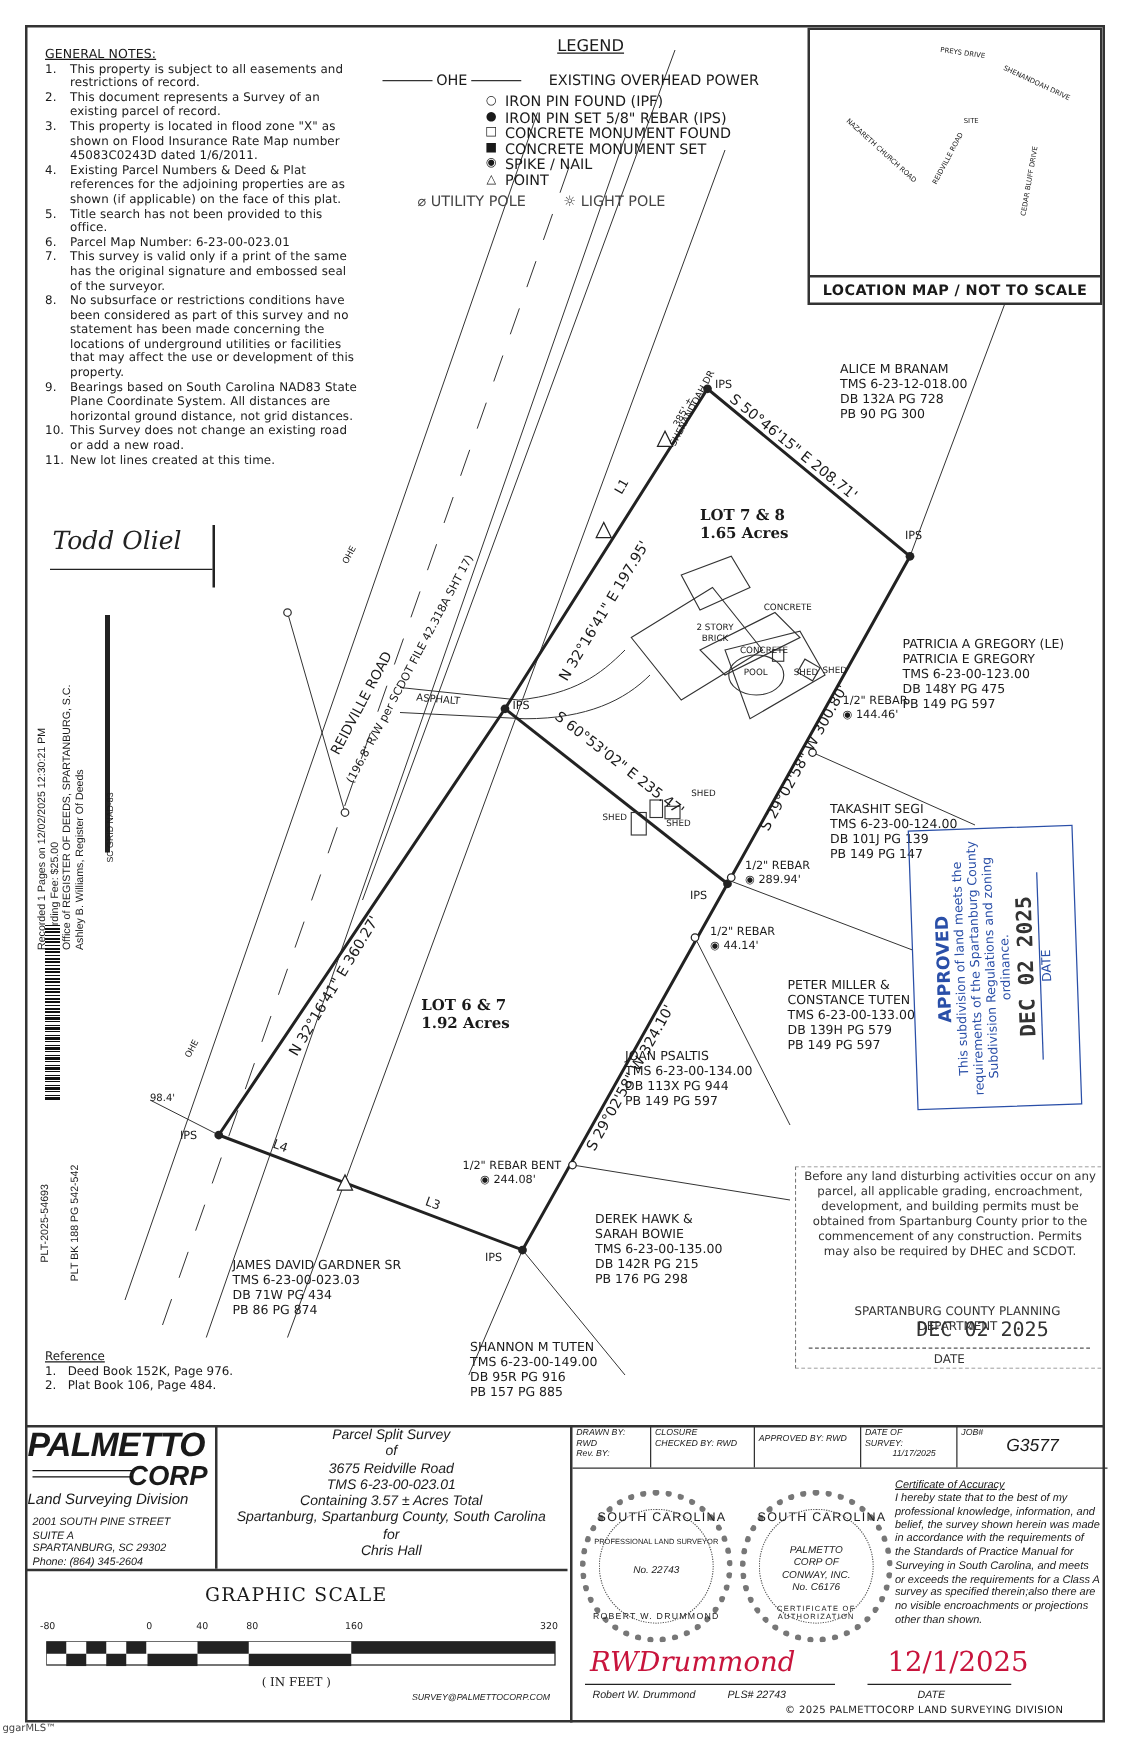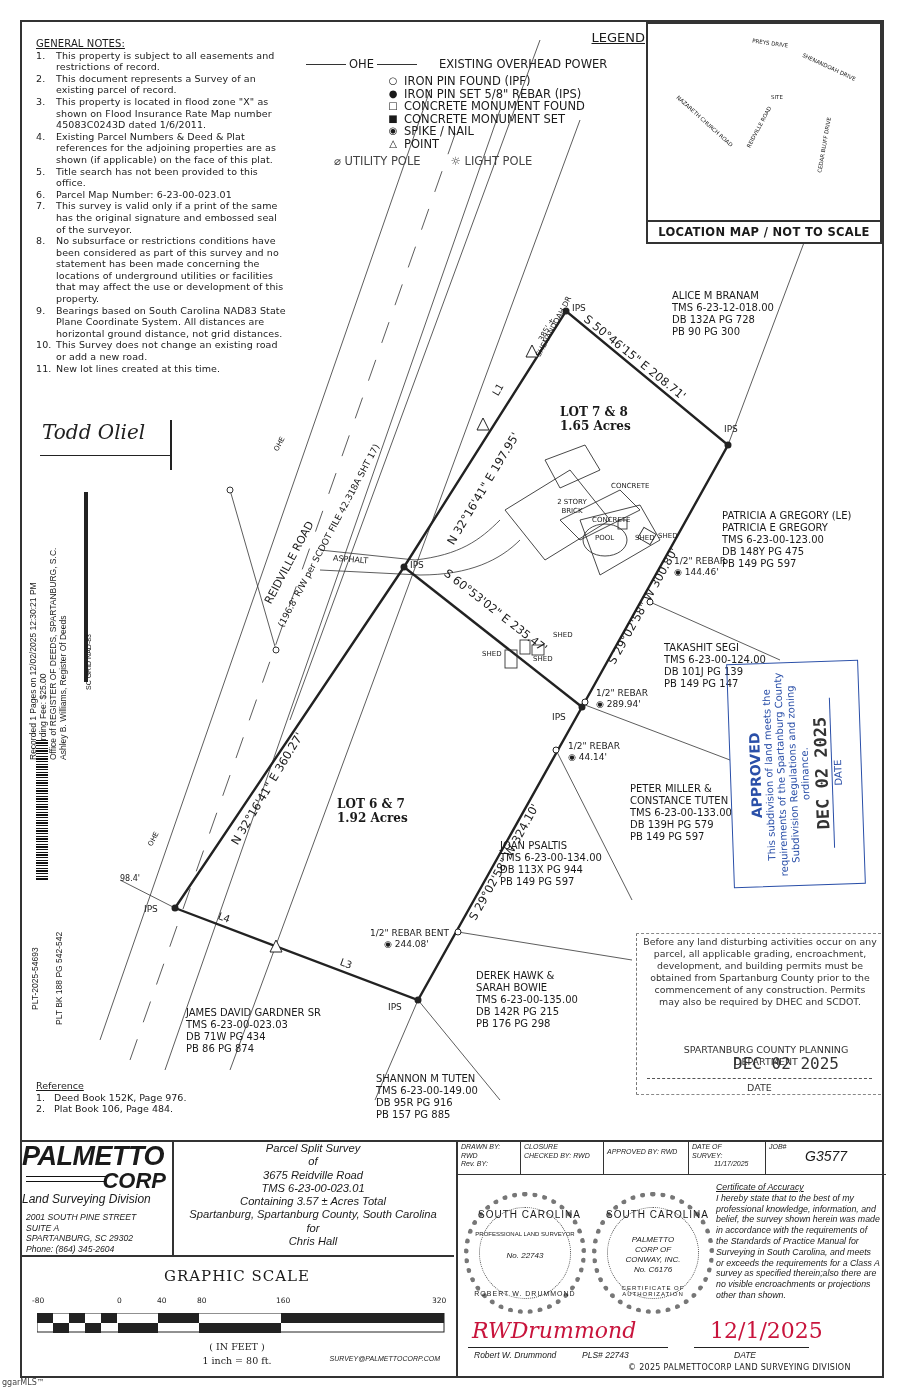--- a/index.html
+++ b/index.html
@@ -4,21 +4,21 @@
 <style>
   html,body{margin:0;padding:0;background:#fff;}
   body{width:900px;height:1392px;position:relative;overflow:hidden;font-family:"DejaVu Sans",sans-serif;color:#1a1a1a;}
   .abs{position:absolute;}
   .frame{position:absolute;left:20px;top:20px;width:864px;height:1358px;border:2px solid #333;box-sizing:border-box;}
   .cad{font-family:"DejaVu Sans",sans-serif;font-size:9.5px;line-height:11.6px;letter-spacing:0.1px;}
   .notes-title{text-decoration:underline;font-size:10px;}
   .notes ol{margin:0;padding:0;list-style:none;}
   .notes li{display:flex;}
   .notes li .n{width:20px;flex:none;}
-  .legend-title{font-size:13px;text-decoration:underline;text-align:right;}
+  .legend-title{font-size:13px;text-decoration:underline;text-align:center;}
   .legend-row{font-size:11.5px;line-height:12.5px;display:flex;align-items:center;}
   .legend-row .sym{width:22px;text-align:center;font-size:10px;}
   .locmap{position:absolute;left:646px;top:22px;width:236px;height:222px;border:2px solid #333;box-sizing:border-box;background:#fff;}
   .locmap-caption{position:absolute;left:0;right:0;bottom:0;height:20px;border-top:2px solid #333;font-size:11.5px;font-weight:bold;text-align:center;line-height:20px;letter-spacing:0.3px;}
   .owner{position:absolute;font-size:10px;line-height:12px;text-align:left;white-space:nowrap;}
   .lot{position:absolute;font-family:"DejaVu Serif",serif;font-size:12px;font-weight:bold;line-height:14px;white-space:nowrap;}
   .bearing{position:absolute;font-size:11.5px;white-space:nowrap;transform-origin:left top;}
   .small{position:absolute;font-size:9px;white-space:nowrap;}
   .stamp-blue{position:absolute;left:730px;top:662px;width:130px;height:222px;border:1.5px solid #2a4fa8;color:#2a4fa8;transform:rotate(-2deg);}
   .stamp-blue .inner{position:absolute;left:50%;top:50%;width:210px;transform:translate(-50%,-50%) rotate(-90deg);text-align:center;}
@@ -441,21 +441,20 @@
 <div class="scale-box">
   <div class="scale-title">GRAPHIC SCALE</div>
   <span class="scale-ticks" style="left:12px;">-80</span>
   <span class="scale-ticks" style="left:97px;">0</span>
   <span class="scale-ticks" style="left:137px;">40</span>
   <span class="scale-ticks" style="left:177px;">80</span>
   <span class="scale-ticks" style="left:256px;">160</span>
   <span class="scale-ticks" style="left:412px;">320</span>
   <div class="scale-units">
     <div>( IN FEET )</div>
-    <div>1 inch  =  80   ft.</div>
   </div>
   <div class="scale-email">SURVEY@PALMETTOCORP.COM</div>
 </div>
 <svg class="abs" style="left:37px;top:1313px;" width="408" height="20">
   <rect x="0" y="0" width="407" height="19" fill="#fff" stroke="#222"></rect>
   <g fill="#222">
     <rect x="0" y="0" width="16" height="10"></rect>
       <rect x="32" y="0" width="16" height="10"></rect>
       <rect x="64" y="0" width="16" height="10"></rect>
     <rect x="16" y="10" width="16" height="10"></rect>

